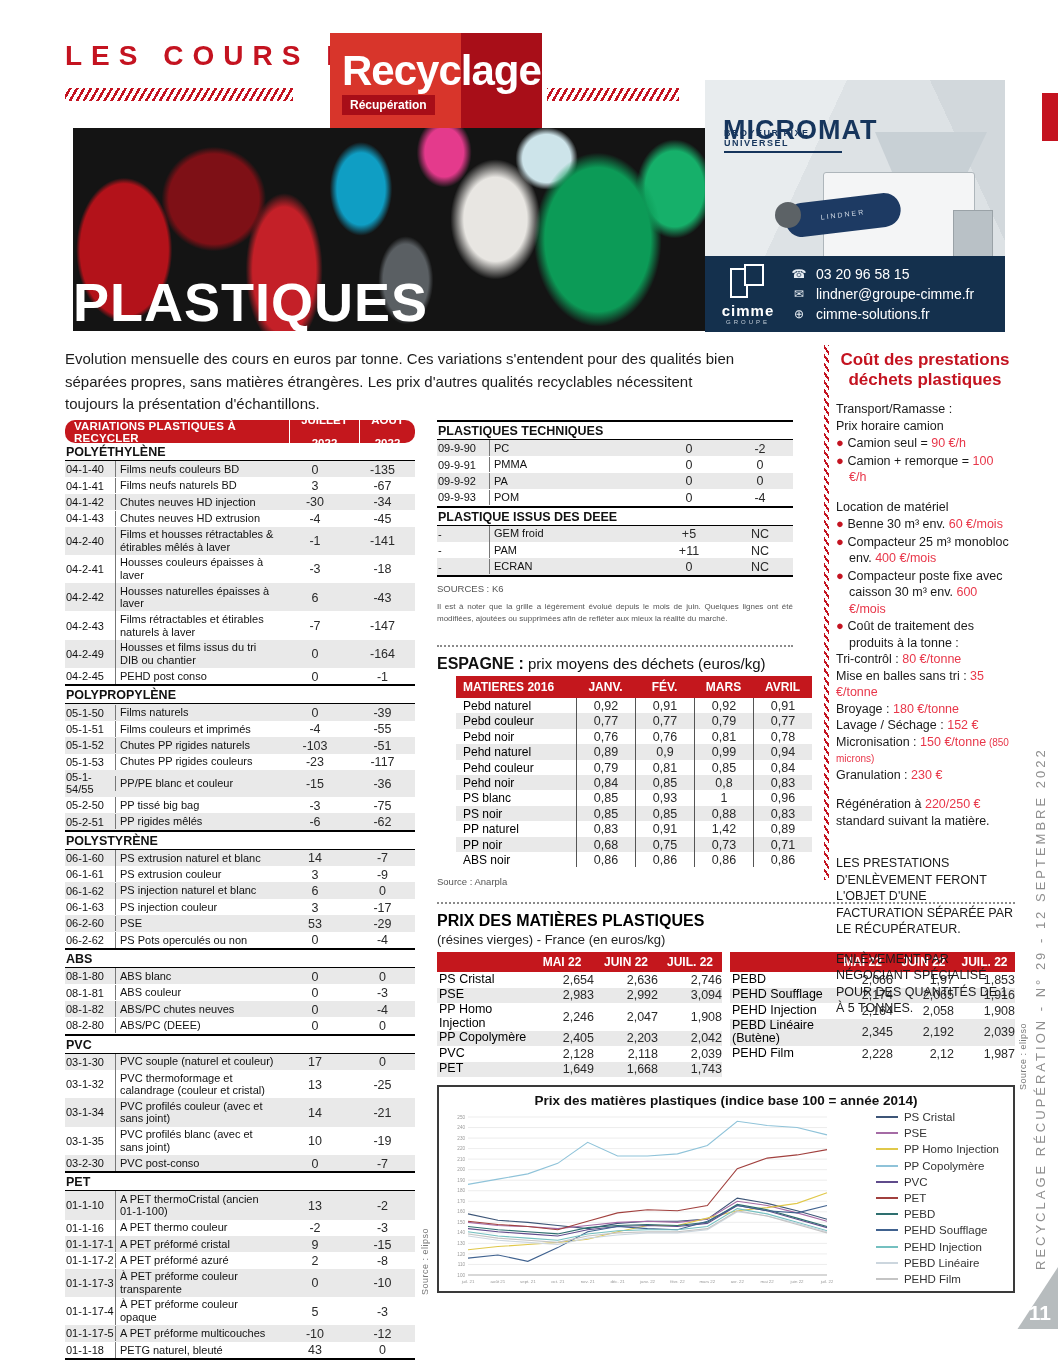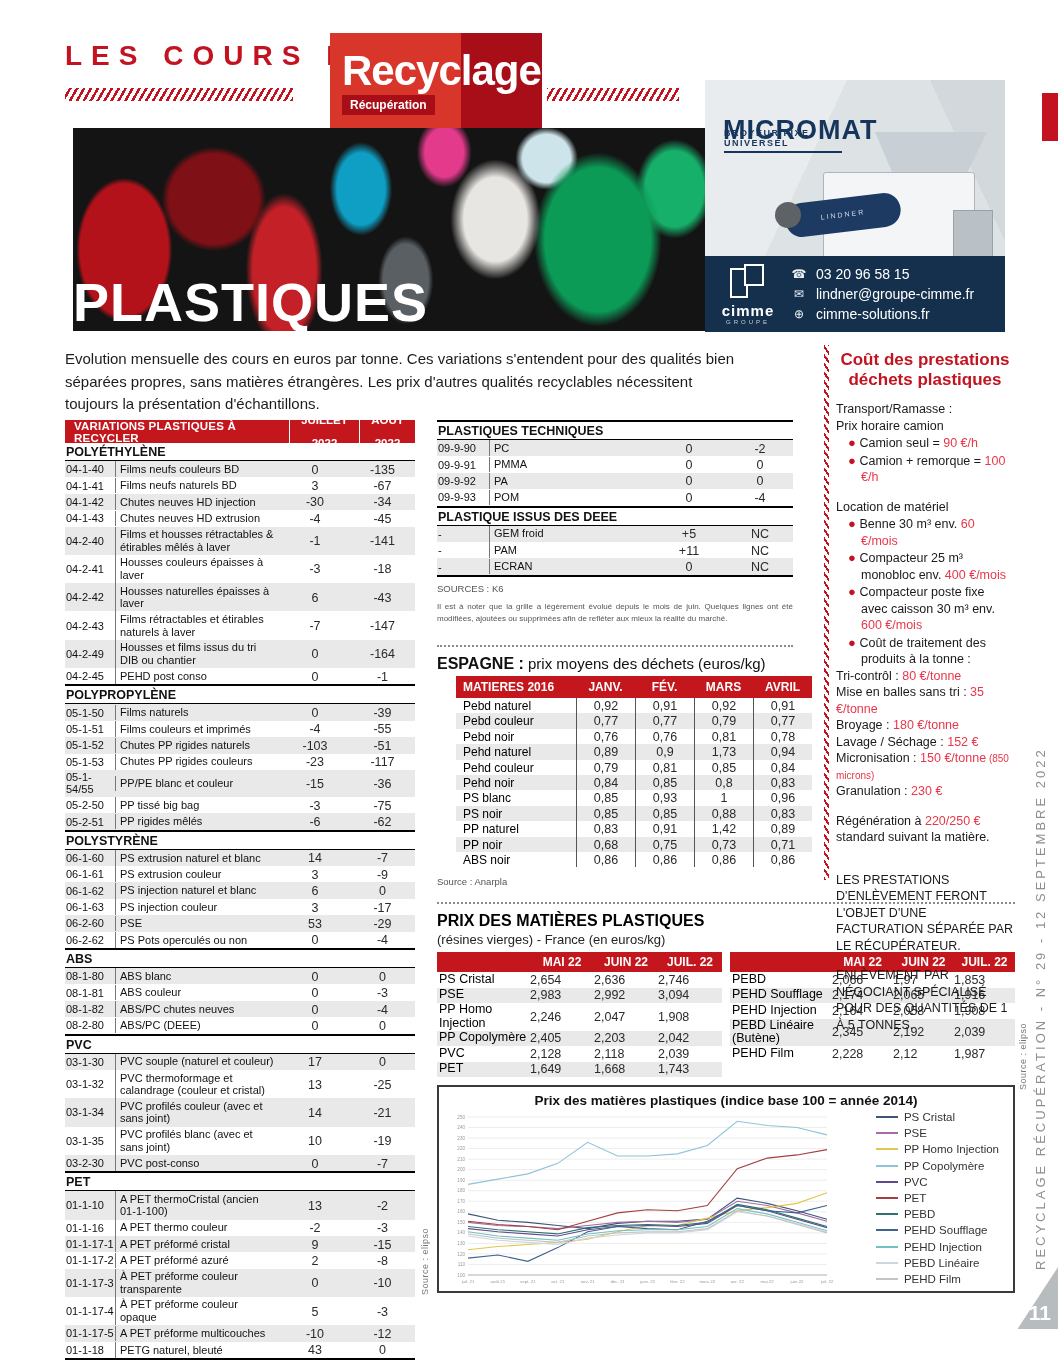--- a/index.html
+++ b/index.html
@@ -78,21 +78,21 @@
   .ad-contact { display:flex; align-items:center; gap:9px; margin:4px 0; }
   .ad-ic { width:16px; text-align:center; font-size:12px; color:#e8eef4; }
 
   
   .intro { position:absolute; left:65px; top:348px; width:676px; font-size:15px; line-height:1.5;
            color:#1c1c1c; }
 
   
   .red-head { background:#c4171d; color:#fff; display:flex; align-items:center; }
   .vt { position:absolute; font-size:11px; color:#111; }
-  .vt-head { height:23px; font-size:11.5px; font-weight:bold; }
+  .vt-head { height:23px; font-size:11.5px; font-weight:bold;border-radius:10px; }
   .vt-head .t { flex:1; padding-left:9px; letter-spacing:.2px; }
   .vt-head .c { width:70px; text-align:center; border-left:1px solid #fff; line-height:23px; }
   .vt-head .c2 { width:56px; }
   .vt-body { border-bottom:2px solid #000; }
   .vt-sec { font-weight:bold; font-size:12.5px; padding:2px 1px 1px; border-bottom:1.5px solid #000; }
   .vt-sec.tl { border-top:2px solid #000; }
   .vt-row { display:flex; align-items:center; min-height:16.4px; }
   .vt-row.alt { background:#e9e9e9; }
   .vt-row .c0 { width:50px; padding:1.5px 1px; }
   .vt-row .c1 { flex:1; border-left:1px solid #777; padding:1.5px 4px; line-height:1.15; }
@@ -123,21 +123,21 @@
   
   .px-title { position:absolute; left:437px; top:912px; font-size:16px; font-weight:bold; color:#000; }
   .px-sub { position:absolute; left:437px; top:932px; font-size:13px; color:#222; }
   .fr { position:absolute; font-size:12.5px; }
   .fr-head { height:20px; font-weight:bold; font-size:12px; }
   .fr-head .sp { flex:1; }
   .fr-head .c { width:64px; text-align:center; }
   .fr-row { display:flex; min-height:15.5px; align-items:center; }
   .fr-row.alt { background:#e9e9e9; }
   .fr-row .lab { flex:1; padding-left:2px; line-height:1.1; }
-  .fr-row .c { width:64px; text-align:left; color:#2a2a2a; }
+  .fr-row .c { width:64px; text-align:right; color:#2a2a2a; }
   .fr2 .fr-head .c, .fr2 .fr-row .c { width:61px; }
 
   .vsrc { position:absolute; writing-mode:vertical-rl; transform:rotate(180deg);
           font-size:9px; color:#777; letter-spacing:.5px; }
 
   
   .chart-box { position:absolute; left:437px; top:1085px; width:578px; height:208px;
                border:2.5px solid #3a3a3a; background:#fff; }
   .chart-title { text-align:center; font-size:13.5px; font-weight:bold; color:#111; margin-top:6px; }
   .plot { position:absolute; left:2px; top:24px; width:392px; height:180px; }
@@ -146,21 +146,21 @@
                  color:#333; }
   .legend-swatch { width:22px; height:0; border-top:2px solid #000; }
 
   
   .sidebar { position:absolute; left:836px; top:350px; width:178px; }
   .sidebar-zig { position:absolute; left:824px; top:345px; width:5px; height:535px;
                  background:repeating-linear-gradient(55deg,#c41320 0 2px,#fff 2px 5px); }
   .sb-title { color:#c41320; font-size:17px; font-weight:bold; text-align:center; line-height:1.15;
               margin-bottom:12px; }
   .sb-line { font-size:12.5px; line-height:1.32; color:#1a1a1a; }
-  .sb-line.bullet { padding-left:13px; text-indent:-13px;margin-left:12px; }
+  .sb-line.bullet { padding-left:13px; text-indent:-13px; }
   .sb-line .bdot { color:#c41320; font-size:13px; }
   .sb-line .red { color:#e8374a; }
   .sb-line .sm { font-size:10px; }
   .sb-gap { height:13px; }
 
   
   .edition { position:absolute; right:10px; top:695px; height:575px; writing-mode:vertical-rl;
              transform:rotate(180deg); font-size:13px; color:#8f8f8f; letter-spacing:3px;
              white-space:nowrap; }
   .page-tab { position:absolute; right:0; bottom:32px; width:46px; height:62px; background:#b7bcbe;
@@ -566,21 +566,21 @@
           <div class="lab">Pebd noir</div>
           <div class="c">0,76</div>
           <div class="c">0,76</div>
           <div class="c">0,81</div>
           <div class="c">0,78</div>
         </div>
         <div class="es-row alt">
           <div class="lab">Pehd naturel</div>
           <div class="c">0,89</div>
           <div class="c">0,9</div>
-          <div class="c">1,73</div>
+          <div class="c">0,99</div>
           <div class="c">0,94</div>
         </div>
         <div class="es-row">
           <div class="lab">Pehd couleur</div>
           <div class="c">0,79</div>
           <div class="c">0,81</div>
           <div class="c">0,85</div>
           <div class="c">0,84</div>
         </div>
         <div class="es-row alt">

